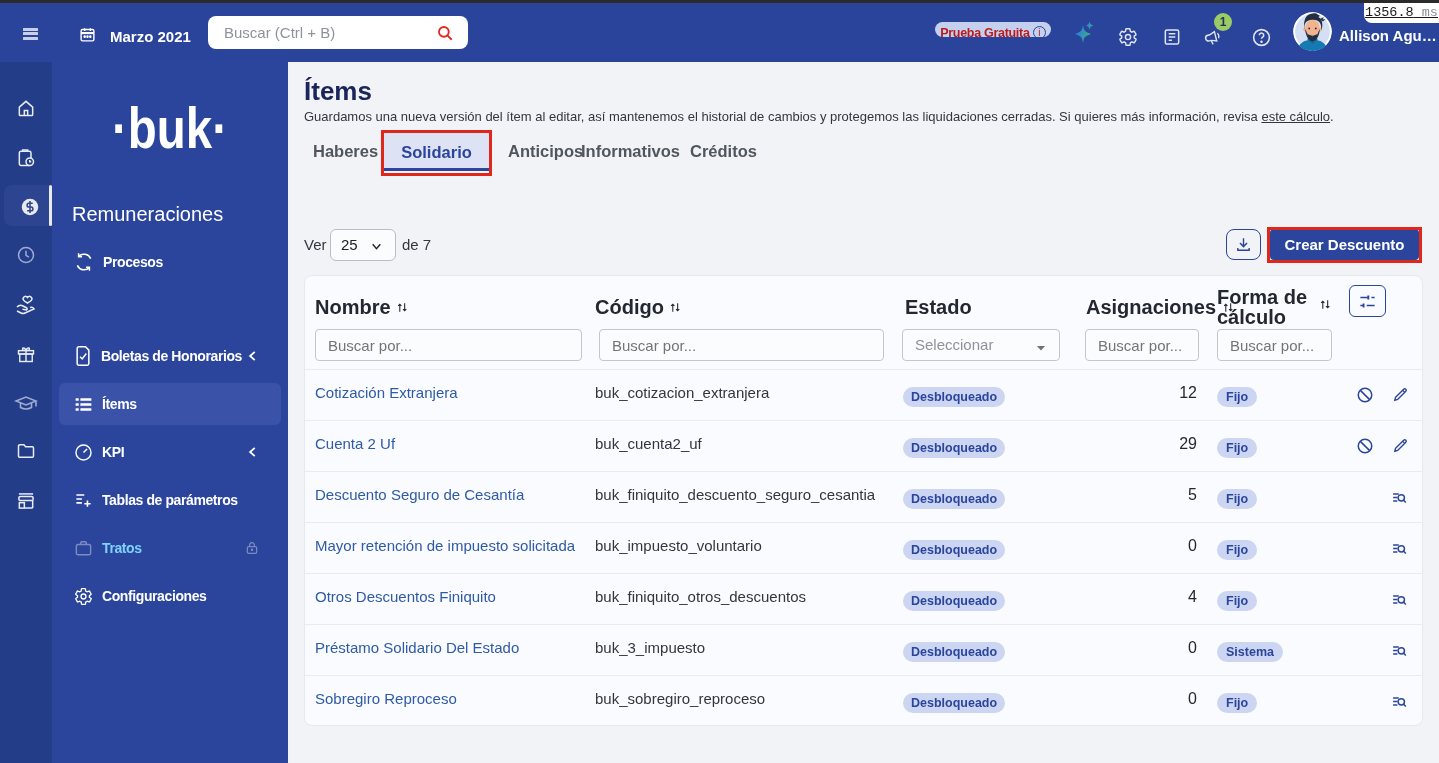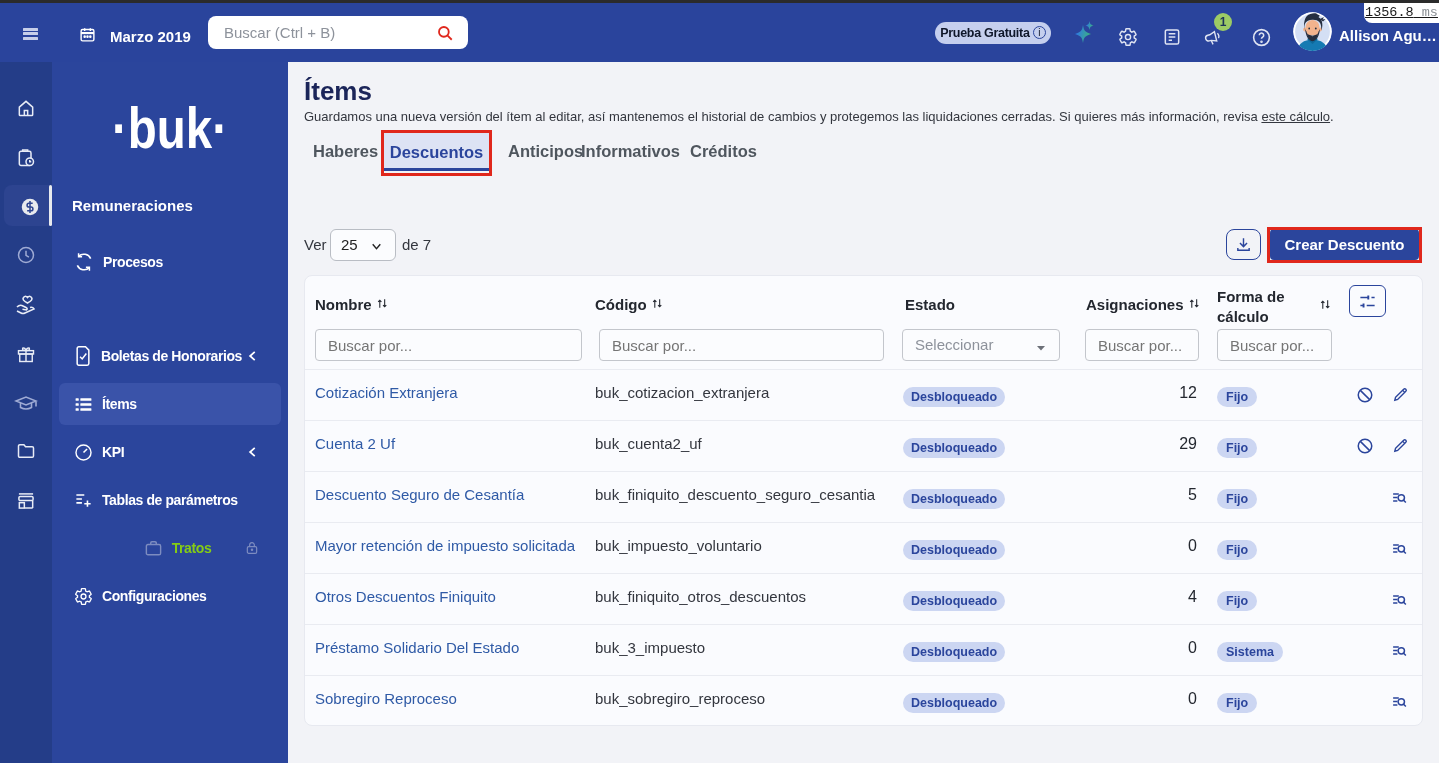--- a/index.html
+++ b/index.html
@@ -11,34 +11,34 @@
   .annot { position:absolute; border:3px solid #e0271c; z-index:5; }
   .main { position:fixed; top:62px; left:288px; width:1151px; height:701px; background:#f2f3f7; overflow:hidden; }
 
   
   .hamb { position:absolute; left:23px; top:24.5px; width:14.5px; }
   .hamb div { height:3px; background:#c7cfe9; margin-bottom:1.8px; border-radius:0.5px;}
   .navdate { position:absolute; left:110px; top:25px; color:#fff; font-weight:bold; font-size:15px; }
   .cal { position:absolute; left:79px; top:23px; }
   .searchbox { position:absolute; left:208px; top:13px; width:260px; height:33px; background:#fff; border-radius:8px; }
   .searchbox span { position:absolute; left:16px; top:8px; color:#8d929b; font-size:15px; }
-  .pill-trial { position:absolute; left:935px; top:19px; width:116px; height:22px; background:#c5cfee; border-radius:11px; color:#0f172a; font-size:12.5px; font-weight:bold; text-align:center; line-height:22px; letter-spacing:-0.3px; }
+  .pill-trial { position:absolute; left:935px; top:19px; width:116px; height:15px; background:#c5cfee; border-radius:11px; color:#b91c1c; font-size:12.5px; font-weight:bold; text-align:center; line-height:22px; letter-spacing:-0.3px; }
   .nav-ico { position:absolute; top:24px; color:#dfe4f2; }
   .avatar { position:absolute; left:1293px; top:9px; width:39px; height:39px; border-radius:50%; overflow:hidden;}
   .navname { position:absolute; left:1339px; top:24px; color:#fff; font-size:15px; font-weight:bold;}
   .mslabel { position:fixed; top:3px; right:0; width:75px; height:20px; background:#fff; z-index:60; font-family:"Liberation Mono",monospace; font-size:13.5px; color:#1a1a1a; text-align:center; line-height:20px; border-bottom-left-radius:8px;text-decoration:underline;}
 
   
   
-  .sb-head { position:absolute; left:20px; top:135px; color:#fff; font-weight:bold; font-size:15px; }
+  .sb-head { position:absolute; left:20px; top:141px; color:#fff; font-weight:normal; font-size:20px; }
   .sb-item { position:absolute; left:7px; width:222px; height:42px; color:#fff; font-size:14px; font-weight:bold; letter-spacing:-0.4px; display:flex; align-items:center; border-radius:6px; }
   .sb-item svg { margin-left:15px; margin-right:9px; flex:none;}
   .sb-item .chev { position:absolute; right:12px; }
   .sb-active { background:#3a53a9; }
-  .sb-dim { color:#84cc16;justify-content:center; }
+  .sb-dim { color:#7dd3fc; }
   .strip-ico { position:absolute; }
   .strip-active { position:absolute; left:4px; top:123px; width:48px; height:41px; background:#2d4490; border-radius:8px 0 0 8px; }
   .strip-bar { position:absolute; left:48.5px; top:123px; width:3.5px; height:41px; background:#e8eaee; border-radius:2px; }
 
   
   .title { position:absolute; left:16px; top:14px; font-size:26px; font-weight:bold; color:#1b2559; }
   .desc { position:absolute; left:16px; top:47px; font-size:13px; color:#33363e; }
   
   .tabs { position:absolute; left:16px; top:71px; height:44px; width:600px; }
   .tab { position:absolute; top:9px; font-size:16.5px; font-weight:bold; color:#4f565e; }
@@ -47,21 +47,21 @@
   .seg div { width:97px; line-height:28px; text-align:center; font-size:15px; font-weight:bold; color:#2b459c; }
   .seg .on { background:#c9d4f0; border-right:1px solid #2b459c; }
   .ver { position:absolute; left:16px; top:174px; font-size:15px; color:#33363e; }
   .versel { position:absolute; left:42px; top:167px; width:66px; height:32px; border:1px solid #b9bdc4; border-radius:6px; background:#fbfcfe; font-size:15px; color:#222; padding:6px 10px; }
   .de7 { position:absolute; left:114px; top:174px; font-size:15px; color:#33363e; }
   .dl-btn { position:absolute; left:938px; top:167px; width:35px; height:31px; border:1px solid #2b459c; border-radius:8px; color:#2b459c; text-align:center; }
   .create-btn { position:absolute; left:982px; top:167px; width:149px; height:31px; background:#2b459c; color:#fff; border-radius:4px; font-size:15px; font-weight:bold; text-align:center; line-height:31px; }
 
   
   .card { position:absolute; left:16px; top:213px; width:1119px; height:451px; background:#fafbfe; border:1px solid #e7e9f0; border-radius:8px; }
-  .th { position:absolute; font-size:15px; font-weight:bold; color:#23272f; }
+  .th { position:absolute; font-size:20px; font-weight:bold; color:#23272f; }
   .finput { position:absolute; top:53px; height:32px; border:1px solid #c3c6cc; border-radius:4px; background:#fbfcfe; color:#8d929b; font-size:15px; padding:6px 12px; }
   .row { position:absolute; left:0; width:1117px; height:51px; border-top:1px solid #e9ebf1; }
   .rname { position:absolute; left:10px; top:14px; font-size:15px; color:#2f5aa6; }
   .rcode { position:absolute; left:290px; top:14px; font-size:15px; color:#33363e; }
   .rpill { position:absolute; left:598px; top:17px; height:20px; background:#ccd6f2; border-radius:10px; color:#2b459c; font-size:12.5px; font-weight:bold; padding:3px 8px; }
   .rnum { position:absolute; left:812px; top:14px; width:80px; text-align:right; font-size:16px; color:#23272f; }
   .fpill { position:absolute; left:912px; top:17px; height:20px; background:#ccd6f2; border-radius:10px; color:#2b459c; font-size:12.5px; font-weight:bold; padding:3px 9px; }
 </style>
 </head>
 <body>
@@ -73,21 +73,21 @@
       <div></div>
     </div>
   <svg class="cal" width="17" height="17" viewBox="0 0 24 24" fill="none" stroke="#fff" stroke-width="2">
       <rect x="3" y="5" width="18" height="16" rx="2"></rect>
       <path d="M3 10h18" stroke-width="3"></path>
       <path d="M8 3v4M16 3v4"></path>
       <circle cx="8" cy="15" r="0.8" fill="#fff"></circle>
       <circle cx="12" cy="15" r="0.8" fill="#fff"></circle>
       <circle cx="16" cy="15" r="0.8" fill="#fff"></circle>
     </svg>
-  <div class="navdate">Marzo 2019</div>
+  <div class="navdate">Marzo 2021</div>
   <div class="searchbox">
       <span>Buscar (Ctrl + B)</span>
     <svg width="18" height="18" viewBox="0 0 24 24" fill="none" stroke="#e0271c" stroke-width="2.4" style="position:absolute;right:14px;top:8px;">
         <circle cx="10.5" cy="10.5" r="6.5"></circle>
         <path d="M15.5 15.5 L21 21"></path>
       </svg>
   </div>
   <div class="pill-trial">Prueba Gratuita <span style="font-weight:normal;border:1px solid #2b459c;border-radius:50%;width:13px;height:13px;display:inline-block;line-height:12px;font-size:10px;vertical-align:1px;">i</span></div>
   <svg class="nav-ico" style="left:1072px;top:16px;" width="24" height="26" viewBox="0 0 24 26">
       <defs>
@@ -258,21 +258,21 @@
         <path d="M19.4 13a7.6 7.6 0 0 0 .1-1 7.6 7.6 0 0 0-.1-1l2.1-1.6a.5.5 0 0 0 .1-.6l-2-3.5a.5.5 0 0 0-.6-.2l-2.5 1a7.7 7.7 0 0 0-1.7-1l-.4-2.6a.5.5 0 0 0-.5-.4h-4a.5.5 0 0 0-.5.4l-.4 2.6a7.7 7.7 0 0 0-1.7 1l-2.5-1a.5.5 0 0 0-.6.2l-2 3.5a.5.5 0 0 0 .1.6L4.5 11a7.6 7.6 0 0 0 0 2l-2.1 1.6a.5.5 0 0 0-.1.6l2 3.5c.1.2.4.3.6.2l2.5-1a7.7 7.7 0 0 0 1.7 1l.4 2.6c0 .2.2.4.5.4h4c.2 0 .5-.2.5-.4l.4-2.6a7.7 7.7 0 0 0 1.7-1l2.5 1c.2.1.5 0 .6-.2l2-3.5a.5.5 0 0 0-.1-.6z"></path>
       </svg>
     Configuraciones
   </div>
 </div>
 <div class="main" id="main">
   <div class="title">Ítems</div>
   <div class="desc">Guardamos una nueva versión del ítem al editar, así mantenemos el historial de cambios y protegemos las liquidaciones cerradas. Si quieres más información, revisa <span style="text-decoration:underline;">este cálculo</span>.</div>
   <div class="tabs">
     <span class="tab" style="left:9px;">Haberes</span>
-      <span class="tab tab-active" style="left:80px;width:105px;">Descuentos</span>
+      <span class="tab tab-active" style="left:80px;width:105px;">Solidario</span>
       <span class="tab" style="left:204px;">Anticipos</span>
       <span class="tab" style="left:277px;">Informativos</span>
       <span class="tab" style="left:386px;">Créditos</span>
   </div>
   <div class="annot" style="left:93px;top:68px;width:111px;height:46px;"></div>
   <div class="annot" style="left:979px;top:165px;width:155px;height:36px;"></div>
   <div class="ver">Ver</div>
   <div class="versel">25 <svg width="13" height="13" viewBox="0 0 24 24" fill="none" stroke="#222" stroke-width="2.6" style="position:absolute;right:12px;top:10px;">
         <path d="M5 8 L12 16 L19 8"></path>
       </svg></div>

